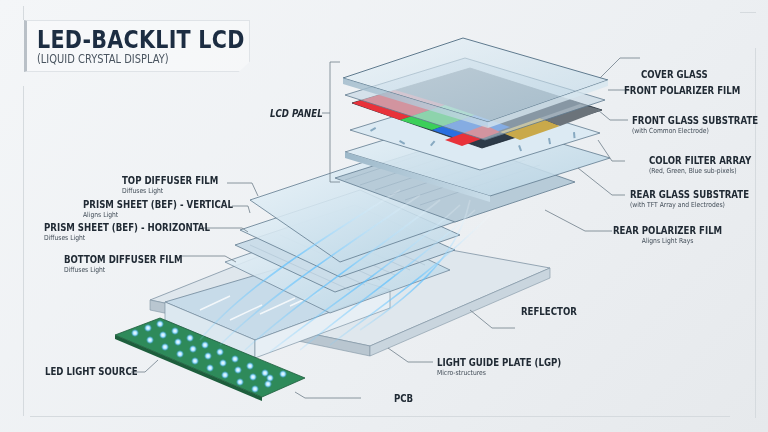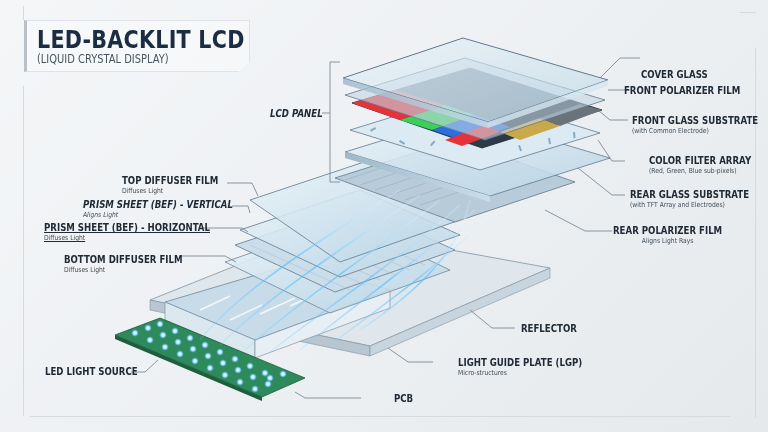--- a/index.html
+++ b/index.html
@@ -245,38 +245,38 @@
 </div>
 <div class="label" style="left:613px;top:225px;text-align:center;">
   <span class="main">REAR POLARIZER FILM</span>
   <span class="sub">Aligns Light Rays</span>
 </div>
 
 <div class="label" style="left:122px;top:175px;">
   <span class="main">TOP DIFFUSER FILM</span>
   <span class="sub">Diffuses Light</span>
 </div>
-<div class="label" style="left:83px;top:199px;font-style:italic;">
+<div class="label" style="left:83px;top:199px;">
   <span class="main">PRISM SHEET (BEF) - VERTICAL</span>
   <span class="sub">Aligns Light</span>
 </div>
-<div class="label" style="left:44px;top:222px;text-decoration:underline;">
+<div class="label" style="left:44px;top:222px;">
   <span class="main">PRISM SHEET (BEF) - HORIZONTAL</span>
   <span class="sub">Diffuses Light</span>
 </div>
 <div class="label" style="left:44px;top:254px;margin-left:20px;">
   <span class="main">BOTTOM DIFFUSER FILM</span>
   <span class="sub">Diffuses Light</span>
 </div>
 <div class="label" style="left:45px;top:366px;">
   <span class="main">LED LIGHT SOURCE</span>
 </div>
 
-<div class="label" style="left:521px;top:323px;">
+<div class="label" style="left:521px;top:306px;">
   <span class="main">REFLECTOR</span>
 </div>
-<div class="label" style="left:458px;top:357px;">
+<div class="label" style="left:437px;top:357px;">
   <span class="main">LIGHT GUIDE PLATE (LGP)</span>
   <span class="sub">Micro-structures</span>
 </div>
 <div class="label" style="left:366px;top:393px;padding-left:28px;">
   <span class="main">PCB</span>
 </div>
 
 </body></html>

